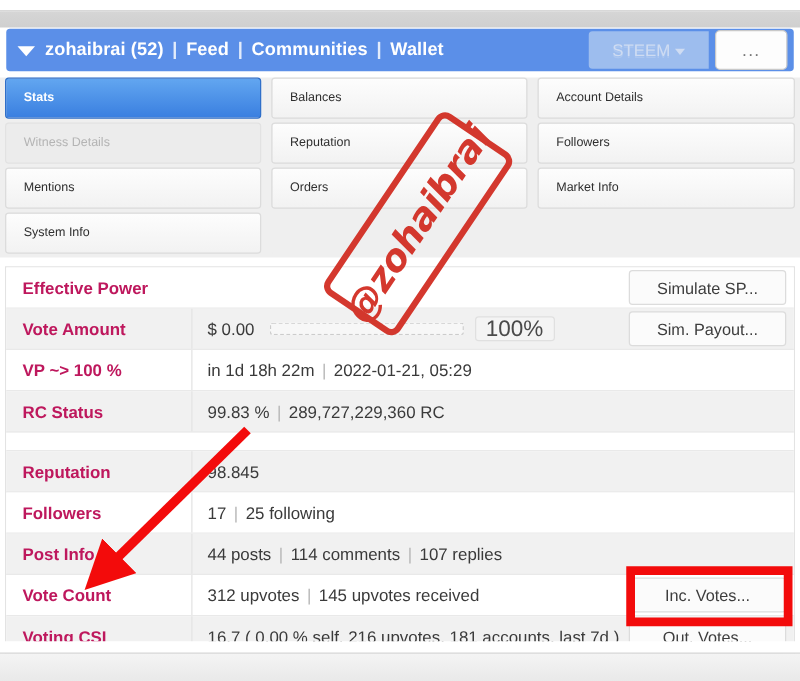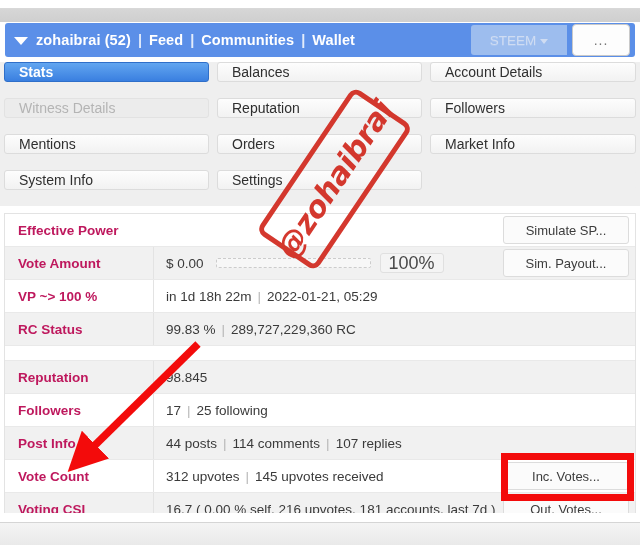--- a/index.html
+++ b/index.html
@@ -126,24 +126,24 @@
     row-gap: 0;
   }
   .tab {
     margin: 0 4px 3px 4px;
     background: linear-gradient(#fdfdfd, #f2f2f2);
     border: 1px solid #dcdcdc;
     border-radius: 3px;
     display: flex;
     align-items: center;
     padding-left: 14px;
-    font-size: 14px;
+    font-size: 10px;
     color: #2f2f2f;
     box-sizing: border-box;
-    height: 20px;
+    height: 33px;
   }
   .tab.active {
     background: linear-gradient(#62a6f0, #3a7fe0);
     border: 1px solid #2f6fc9;
     color: #ffffff;
     font-weight: bold;
   }
   .tab.disabled {
     background: #ececec;
     border: 1px solid #e2e2e2;
@@ -317,21 +317,20 @@
     <div class="tab active">Stats</div>
     <div class="tab">Balances</div>
     <div class="tab">Account Details</div>
     <div class="tab disabled">Witness Details</div>
     <div class="tab">Reputation</div>
     <div class="tab">Followers</div>
     <div class="tab">Mentions</div>
     <div class="tab">Orders</div>
     <div class="tab">Market Info</div>
     <div class="tab">System Info</div>
-    <div class="tab">Settings</div>
     <div class="tab empty"></div>
   </div>
 
   <div class="table">
 
     <div class="row plain">
       <div class="cell-label">Effective Power</div>
       <div class="side-btn">Simulate SP...</div>
     </div>
 

